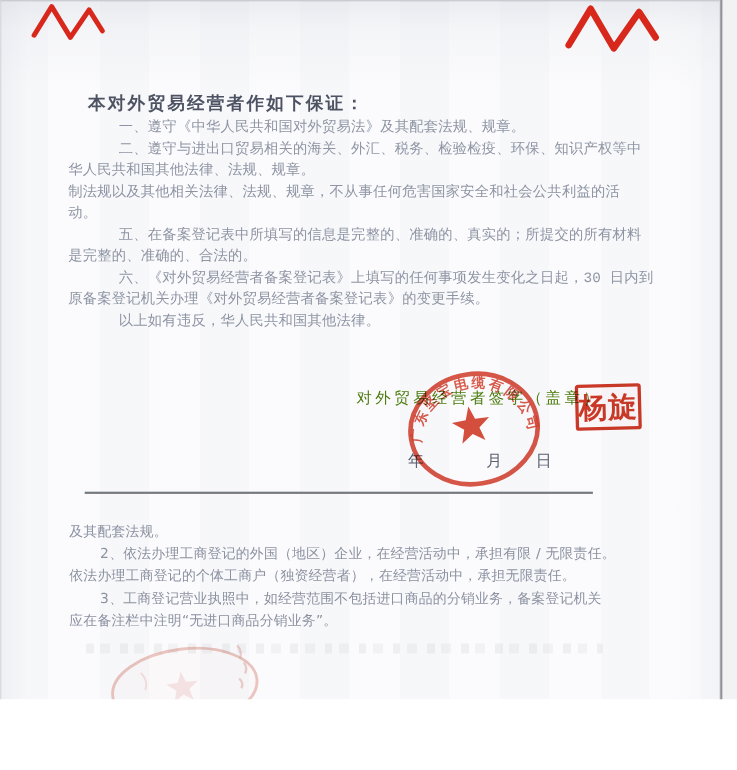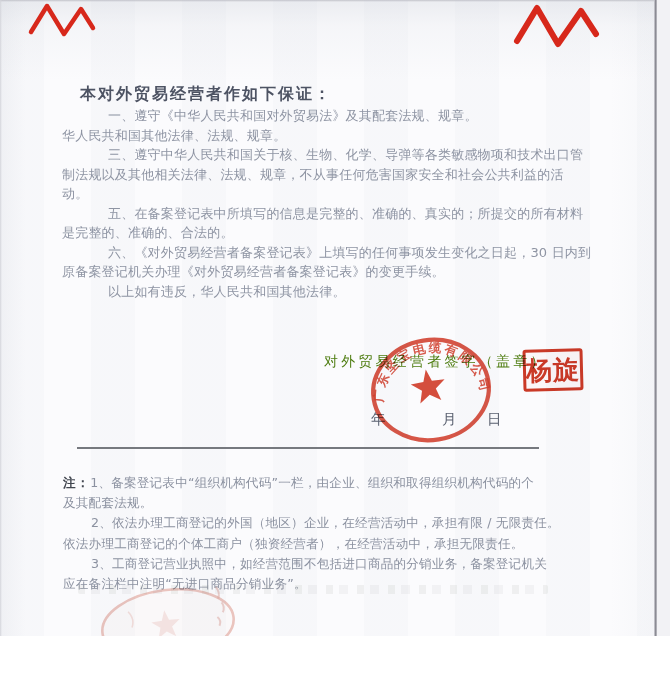--- a/index.html
+++ b/index.html
@@ -26,21 +26,21 @@
   .outside-right{position:absolute;top:0;left:657px;right:0;height:700px;background:#f2f2f5;}
 
   .doc-title{
     position:absolute;left:80px;top:84px;
     font-size:16px;font-weight:700;letter-spacing:2px;color:#4d5363;white-space:nowrap;
   }
   .doc-text{
     position:absolute;left:62px;top:106px;width:512px;
     font-size:13px;line-height:19.5px;letter-spacing:0.2px;color:#8e94a3;
   }
-  .doc-text .line{white-space:nowrap;}
+  .doc-text .line{white-space:nowrap;font-family:Liberation Mono, monospace;}
   .doc-text .line.ind{padding-left:46px;}
 
   .sig-caption{
     position:absolute;left:324px;top:353px;
     font-size:14px;letter-spacing:3.2px;color:#4d7c0f;white-space:nowrap;
   }
   .date-row span{position:absolute;font-size:14.5px;color:#5a6170;}
   .date-year{left:371px;top:410px;}
   .date-month{left:442px;top:410px;}
   .date-day{left:487px;top:410px;}
@@ -102,22 +102,22 @@
     <path d="M5,31 L21,5 L38,33 L55,8 L67,27" fill="none" stroke="#d7281b" stroke-width="4.5" stroke-linecap="round" stroke-linejoin="round"></path>
   </svg>
   <svg class="red-mark right" width="94" height="50" viewBox="0 0 94 50">
     <path d="M7,40 L27,7 L48,43 L71,10 L86,33" fill="none" stroke="#d7281b" stroke-width="6" stroke-linecap="round" stroke-linejoin="round"></path>
   </svg>
 
   <div class="doc-title">本对外贸易经营者作如下保证：</div>
 
   <div class="doc-text">
     <div class="line ind">一、遵守《中华人民共和国对外贸易法》及其配套法规、规章。</div>
+    <div class="line ind">二、遵守与进出口贸易相关的海关、外汇、税务、检验检疫、环保、知识产权等中</div>
     <div class="line">华人民共和国其他法律、法规、规章。</div>
-    <div class="line ind">三、遵守中华人民共和国关于核、生物、化学、导弹等各类敏感物项和技术出口管</div>
     <div class="line">制法规以及其他相关法律、法规、规章，不从事任何危害国家安全和社会公共利益的活</div>
     <div class="line">动。</div>
     <div class="line ind">五、在备案登记表中所填写的信息是完整的、准确的、真实的；所提交的所有材料</div>
     <div class="line">是完整的、准确的、合法的。</div>
     <div class="line ind">六、《对外贸易经营者备案登记表》上填写的任何事项发生变化之日起，30 日内到</div>
     <div class="line">原备案登记机关办理《对外贸易经营者备案登记表》的变更手续。</div>
     <div class="line ind">以上如有违反，华人民共和国其他法律。</div>
   </div>
 
   <div class="sig-caption">对外贸易经营者签字（盖章）</div>
@@ -136,21 +136,20 @@
       </text>
       <path d="M64,36 L68.3,48 L81.1,48.4 L71,56.3 L74.6,68.6 L64,61.4 L53.4,68.6 L57,56.3 L46.9,48.4 L59.7,48 Z" fill="#d5402d" opacity="0.92"></path>
     </g>
   </svg>
 
   <div class="name-stamp">杨旋</div>
 
   <div class="divider"></div>
 
   <div class="notes">
-    <div class="line"><span class="note-label">注：</span><span>1、备案登记表中“组织机构代码”一栏，由企业、组织和取得组织机构代码的个</span></div>
     <div class="line">及其配套法规。</div>
     <div class="line nind">2、依法办理工商登记的外国（地区）企业，在经营活动中，承担有限 / 无限责任。</div>
     <div class="line">依法办理工商登记的个体工商户（独资经营者），在经营活动中，承担无限责任。</div>
     <div class="line nind">3、工商登记营业执照中，如经营范围不包括进口商品的分销业务，备案登记机关</div>
     <div class="line">应在备注栏中注明“无进口商品分销业务”。</div>
   </div>
 
   <svg class="faint-seal" width="148" height="82" viewBox="0 0 148 82">
     <g transform="rotate(-7 74 40)">
       <ellipse cx="74" cy="40" rx="66" ry="35" fill="rgba(246,221,217,0.10)" stroke="#eec7c0" stroke-width="2.6"></ellipse>

